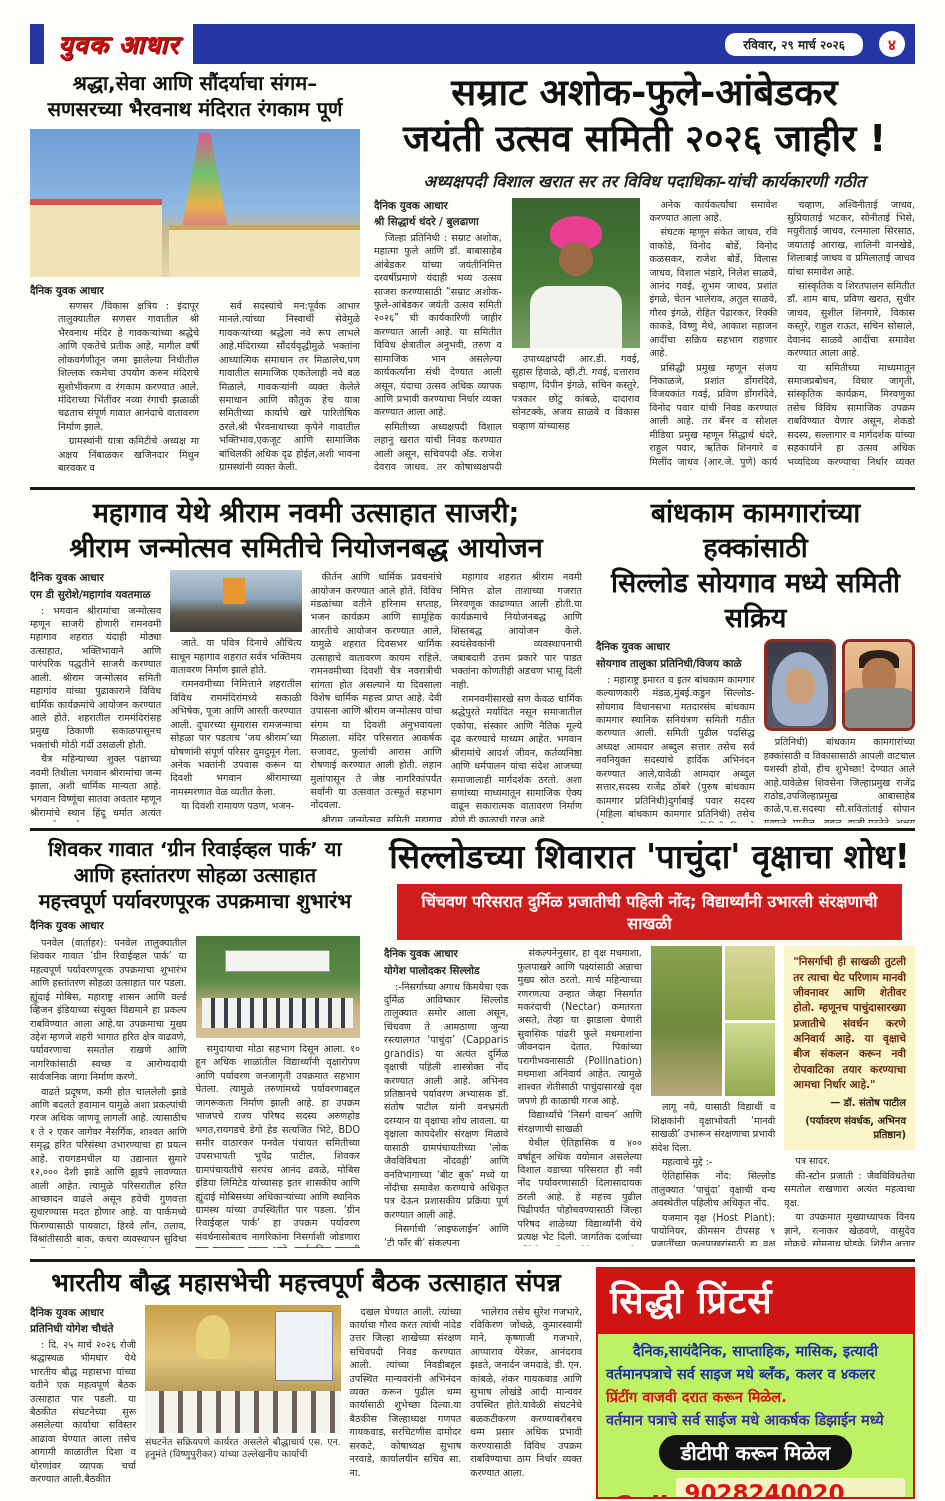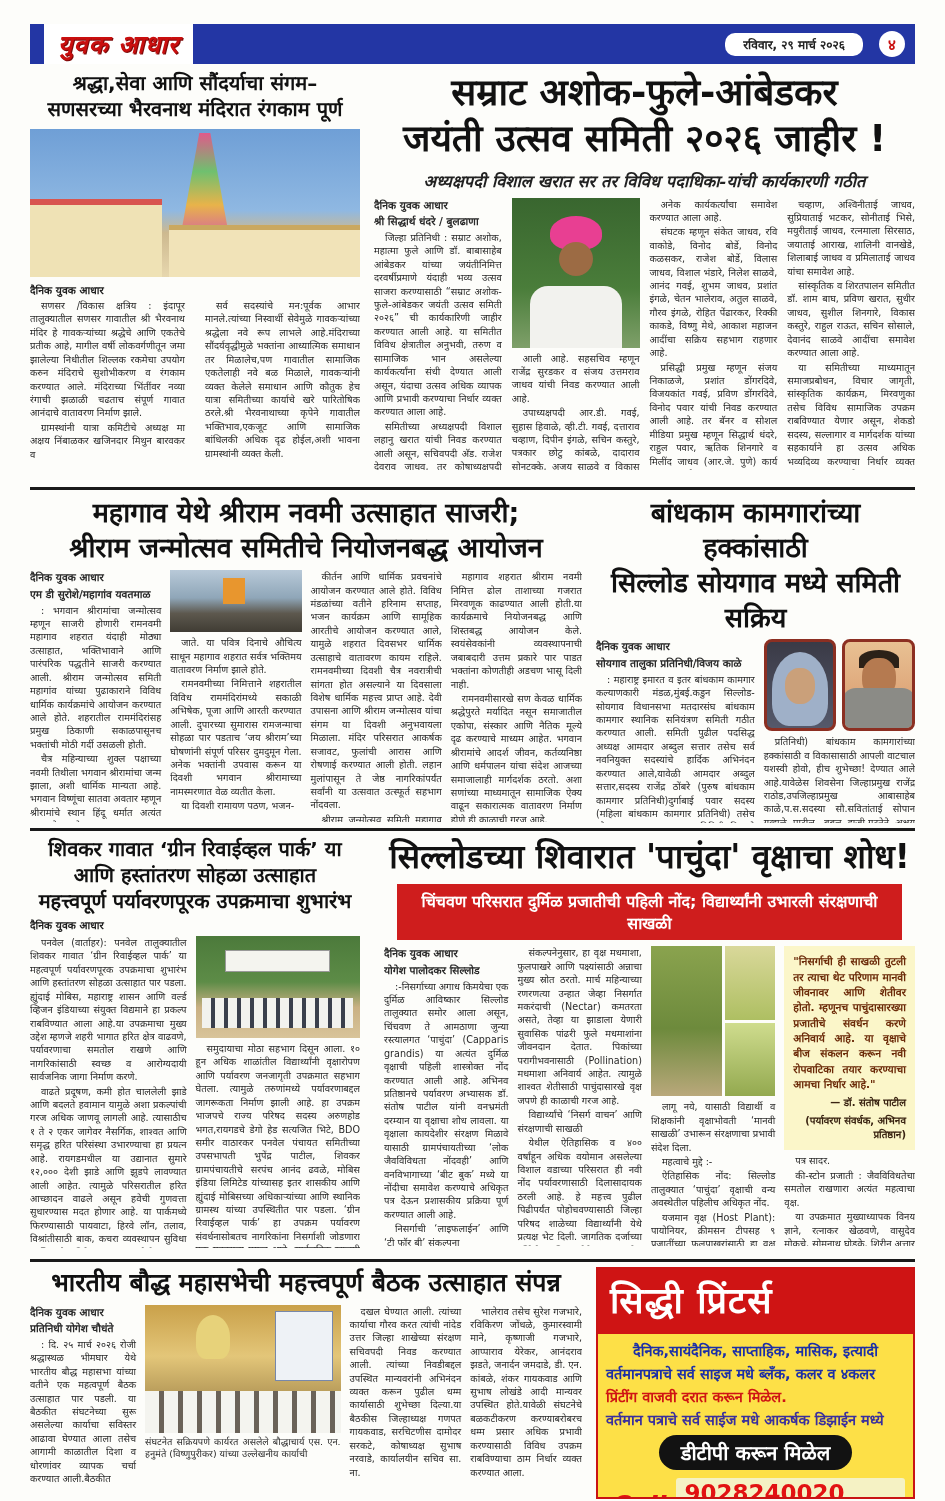--- a/index.html
+++ b/index.html
@@ -25,21 +25,21 @@
   .rule{ border-top:3px solid #1a1a1a; margin:5px 0;}
 
   
   .sec1{ display:flex; gap:14px; height:412px; overflow:hidden;}
   .sec1-left{ width:330px; flex:none;}
   .sec1-right{ flex:1; }
   .temple-photo{ height:148px; margin:7px 0 6px; background:linear-gradient(180deg,#6f9fd6 0%,#8fb8e2 55%,#cdb98f 70%,#e7d7ae 100%); position:relative; overflow:hidden;}
   .temple-tower{ position:absolute; left:46%; top:4px; width:46px; height:96px; background:linear-gradient(180deg,#e05a8a,#6fc06f 40%,#e8b34a 75%,#d9788a); clip-path:polygon(38% 0,62% 0,100% 100%,0 100%);}
   .temple-wall{ position:absolute; left:0; bottom:0; width:40%; height:78px; background:#efe2b5; border-top:6px solid #d8554f;}
   .temple-roof{ position:absolute; right:0; bottom:0; width:58%; height:52px; background:#f1e3b8; border-top:5px solid #caa85f;}
-  .twocol{ display:flex; gap:20px;}
+  .twocol{ display:flex; gap:20px;margin-left:28px;}
   .twocol > div{ flex:1;}
 
   .sec1-cols{ display:grid; grid-template-columns:1fr 1fr 1fr 1fr; gap:10px; margin-top:6px; height:272px; overflow:hidden;}
   .leader-photo{ height:150px; margin-bottom:4px; background:linear-gradient(180deg,#39662f 0%,#4a7d3a 60%,#7fa06a 100%); position:relative; overflow:hidden;}
   .turban{ position:absolute; left:50%; top:18px; transform:translateX(-50%); width:52px; height:34px; background:#e83f92; border-radius:50% 50% 40% 40%;}
   .face{ position:absolute; left:50%; top:44px; transform:translateX(-50%); width:34px; height:34px; background:#9c6b44; border-radius:50%;}
   .shirt{ position:absolute; left:50%; bottom:0; transform:translateX(-50%); width:92px; height:62px; background:#f2f2ee; border-radius:18px 18px 0 0;}
 
   
   .sec2{ display:flex; gap:14px; height:328px; overflow:hidden;}
@@ -80,21 +80,21 @@
   .sec4{ display:flex; gap:14px; height:232px; overflow:hidden;}
   .sec4-left{ width:552px; flex:none;}
   .sec4-cols{ display:grid; grid-template-columns:0.95fr 1.75fr 1fr 1fr; gap:9px; margin-top:5px; height:188px; overflow:hidden;}
   .meeting-photo{ height:128px; margin-bottom:3px; background:linear-gradient(180deg,#caa14a 0%,#e3c679 40%,#8a6f3a 100%); position:relative; overflow:hidden;}
   .buddha{ position:absolute; left:26%; top:10px; width:34px; height:44px; background:#e7d27a; border-radius:50% 50% 30% 30%;}
   .ban2{ position:absolute; right:8px; top:6px; width:58px; height:70px; background:#eef2f6; border:1px solid #7788aa;}
   .people{ position:absolute; left:0; bottom:0; width:100%; height:42px; background:repeating-linear-gradient(90deg,#f4f4ef 0 14px,#6a6258 14px 19px);}
   .caption{ font-size:9.4px; line-height:1.35; text-align:justify;}
 
   
-  .ad{ flex:1; border:2px solid #c91414; background:#fde047; display:flex; flex-direction:column; overflow:hidden;}
+  .ad{ flex:1; border:2px solid #c91414; background:#bef264; display:flex; flex-direction:column; overflow:hidden;}
   .ad-header{ background:#cf1414; color:#fff; font-weight:800; font-size:36px; text-align:left; padding:6px 12px 10px; letter-spacing:1px;}
   .ad-body{ padding:6px 8px 4px; display:flex; flex-direction:column; gap:3px;}
   .ad-line1{ color:#1c2fa8; font-weight:800; font-size:14.5px; text-align:center;}
   .ad-line2{ color:#1c2fa8; font-weight:800; font-size:14.5px; text-align:left;}
   .ad-line3{ color:#cf1414; font-weight:800; font-size:14.5px;}
   .ad-line4{ color:#3a2f9e; font-weight:800; font-size:14.5px;}
   .ad-pill-row{ text-align:center; margin:3px 0;}
   .ad-pill{ display:inline-block; background:#121212; color:#fff; font-weight:800; font-size:20px; border-radius:20px; padding:4px 22px;}
   .ad-call-row{ display:flex; align-items:center; gap:10px; margin-top:2px;}
   .ad-call{ color:#e21212; font-weight:800; font-size:26px; font-style:italic; padding-left:6px;}
@@ -149,21 +149,20 @@
               <p class="para">समितीच्या अध्यक्षपदी विशाल लहानु खरात यांची निवड करण्यात आली असून, सचिवपदी अ‍ॅड. राजेश देवराव जाधव, तर कोषाध्यक्षपदी सुमेध नारायण जाधव यांची जबाबदारी सोपविण्यात</p>
             </div>
         </div>
         <div>
           <div class="leader-photo">
             <div class="turban"></div>
             <div class="face"></div>
             <div class="shirt"></div>
           </div>
           <div>
-              <p class="para">आली आहे. सहसचिव म्हणून राजेंद्र सुरडकर व संजय उत्तमराव जाधव यांची निवड करण्यात आली आहे.</p>
               <p class="para">उपाध्यक्षपदी आर.डी. गवई, सुहास हिवाळे, व्ही.टी. गवई, दत्ताराव चव्हाण, दिपीन इंगळे, सचिन कस्तुरे, पत्रकार छोटु कांबळे, दादाराव सोनटक्के, अजय साळवे व विकास चव्हाण यांच्यासह</p>
             </div>
         </div>
         <div>
             <p class="para">अनेक कार्यकर्त्यांचा समावेश करण्यात आला आहे.</p>
             <p class="para">संघटक म्हणून संकेत जाधव, रवि वाकोडे, विनोद बोर्डे, विनोद कळसकर, राजेश बोर्डे, विलास जाधव, विशाल भंडारे, निलेश साळवे, आनंद गवई, शुभम जाधव, प्रशांत इंगळे, चेतन भालेराव, अतुल साळवे, गौरव इंगळे, रोहित पेंढारकर, रिक्की काकडे, विष्णु मेथे, आकाश महाजन आदींचा सक्रिय सहभाग राहणार आहे.</p>
             <p class="para">प्रसिद्धी प्रमुख म्हणून संजय निकाळजे, प्रशांत डोंगरदिवे, विजयकांत गवई, प्रविण डोंगरदिवे, विनोद पवार यांची निवड करण्यात आली आहे. तर बॅनर व सोशल मीडिया प्रमुख म्हणून सिद्धार्थ धंदरे, राहुल पवार, ऋतिक शिनगारे व मिलींद जाधव (आर.जे. पुणे) कार्य पाहणार आहेत.</p>
           </div>
         <div>
             <p class="para">चव्हाण, अश्विनीताई जाधव, सुप्रियाताई भटकर, सोनीताई भिसे, मयुरीताई जाधव, रत्नमाला सिरसाठ, जयाताई आराख, शालिनी वानखेडे, शिलाबाई जाधव व प्रमिलाताई जाधव यांचा समावेश आहे.</p>

